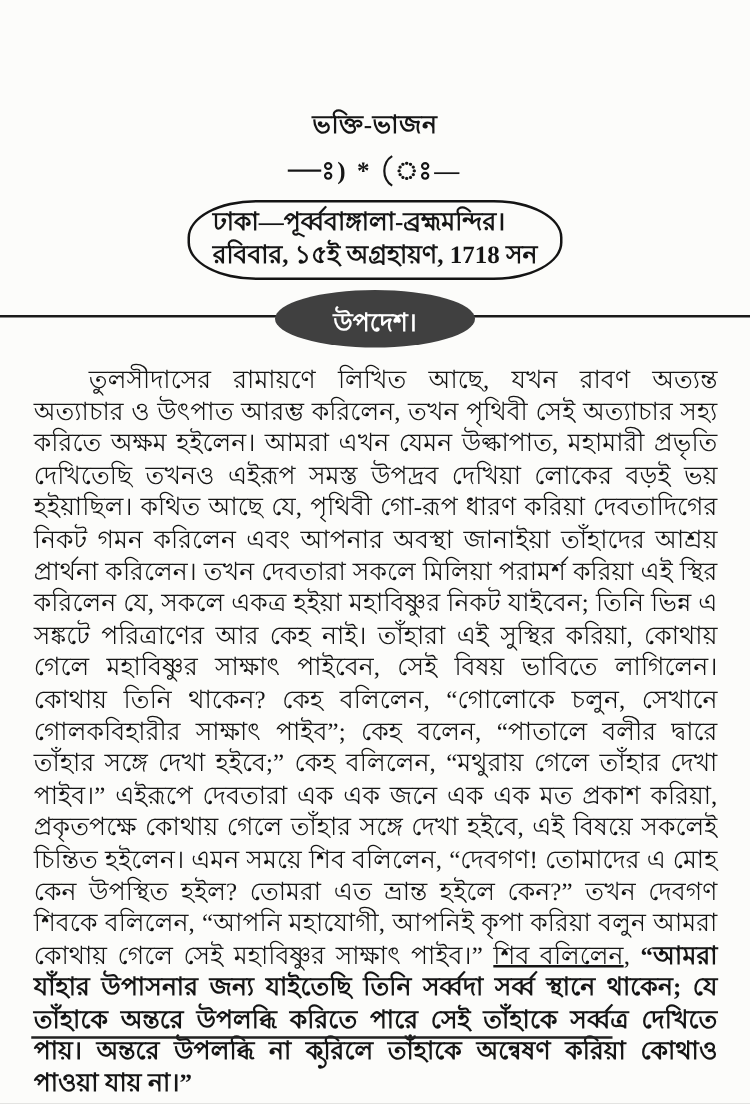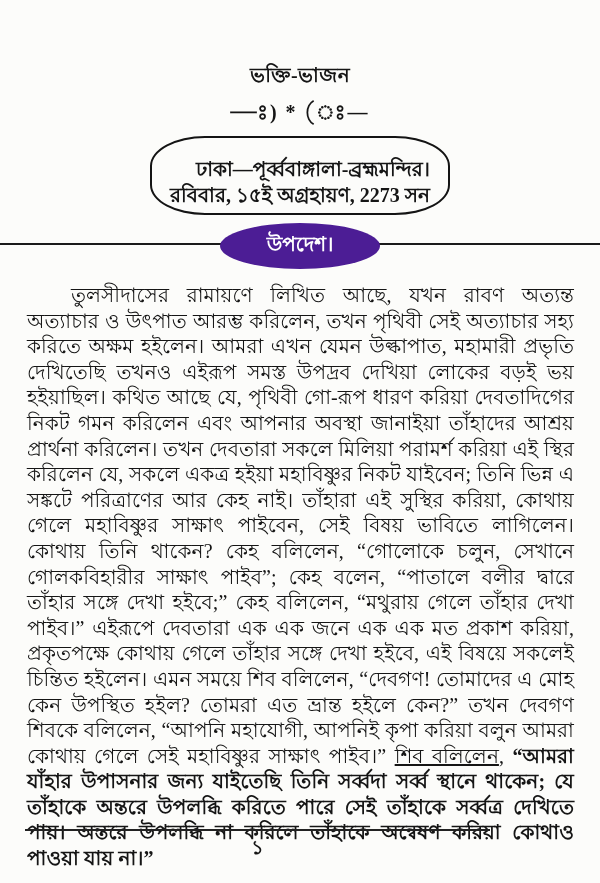--- a/index.html
+++ b/index.html
@@ -12,67 +12,67 @@
     position:relative;
     width:600px;height:883px;
     margin:0 auto;
     background:#fcfcfa;
     color:#151515;
     overflow:hidden;
   }
   
   .header{ text-align:center; }
   .series-title{
-    padding-top:60px;
+    padding-top:84px;
     font-size:20px;font-weight:bold;
     letter-spacing:.5px;
   }
   .author-line{
     margin-top:8px;
     font-size:23px;font-weight:bold;
   }
   .main-title{
     margin-top:6px;
     font-size:40px;font-weight:800;
     letter-spacing:1px;
   }
   .ornament{
     margin-top:4px;
     font-size:20px;font-weight:bold;
     letter-spacing:2px;
   }
   .venue-box{
     display:inline-block;
     margin-top:6px;
-    padding:18px 18px 5px 18px;
+    padding:3px 18px 5px 18px;
     border:2px solid #141414;
     border-radius:55px / 30px;
     font-size:20px;font-weight:bold;
     line-height:26px;
-    text-align:right;
+    text-align:left;
   }
   
   .banner-row{
     position:relative;
     height:50px;
     margin-top:8px;
   }
   .banner-rule-line{
     position:absolute;
     left:0;right:0;top:20px;
     border-top:2.5px solid #1a1a1a;
   }
   .banner-ellipse{
     position:absolute;
     left:50%;top:0;
     transform:translateX(-50%);
     width:160px;height:46px;
-    background:#4c1d95;
+    background:#404040;
     border-radius:50%;
-    display:flex;align-items:center;justify-content:center;
+    display:flex;align-items:flex-end;justify-content:center;
   }
   .banner-ellipse span{
     color:#ffffff;
     font-size:20px;font-weight:bold;
     padding-bottom:2px;
   }
   
   .body-text{
     margin:10px 26px 0 27px;
     font-size:20px;
@@ -101,21 +101,21 @@
 </head>
 <body>
 
 <div class="page">
 
   <div class="header">
     <div class="series-title">ভক্তি-ভাজন</div>
     <div class="ornament">—ঃ) * (ঃ—</div>
     <div class="venue-box">
       <div>ঢাকা—পূর্ব্ববাঙ্গালা-ব্রহ্মমন্দির।</div>
-      <div>রবিবার, ১৫ই অগ্রহায়ণ, 2273 সন</div>
+      <div>রবিবার, ১৫ই অগ্রহায়ণ, 1718 সন</div>
     </div>
   </div>
 
   <div class="banner-row">
     <div class="banner-rule-line"></div>
     <div class="banner-ellipse">
       <span>উপদেশ।</span>
     </div>
   </div>
 

